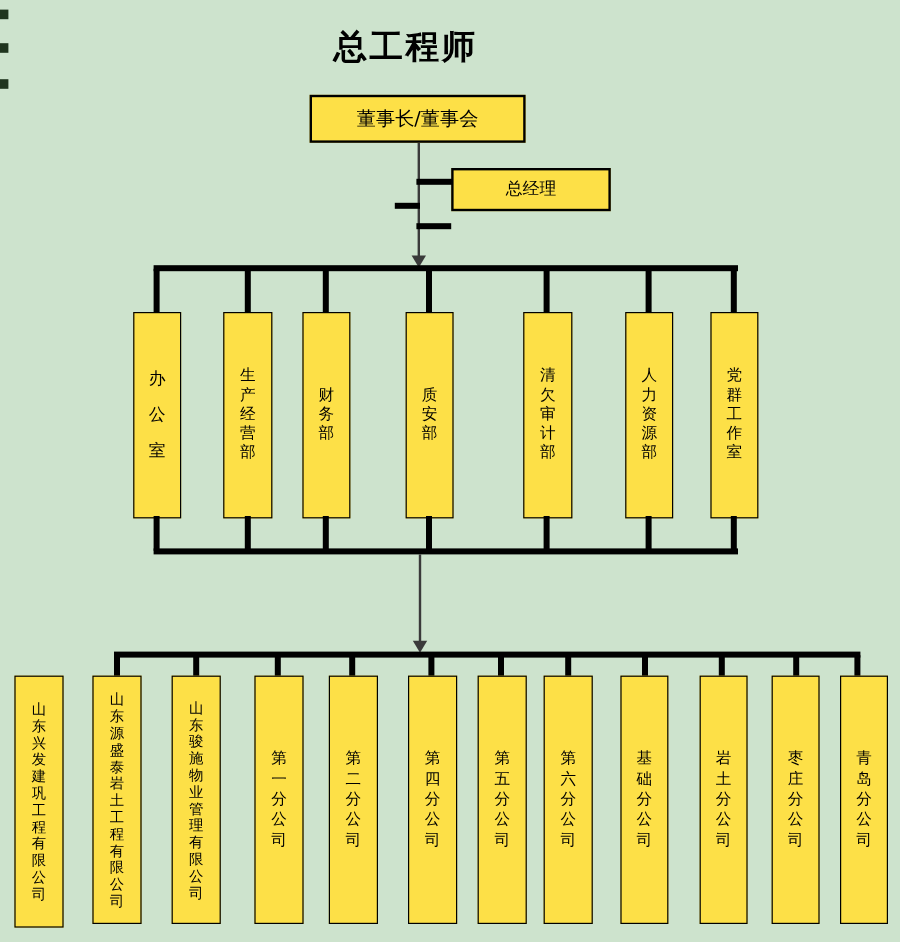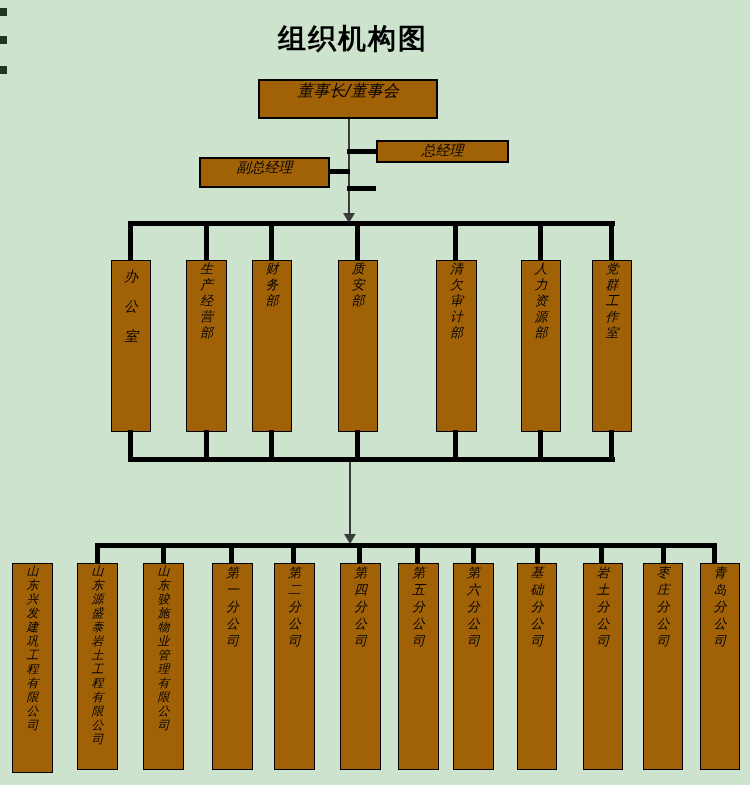--- a/index.html
+++ b/index.html
@@ -14,27 +14,27 @@
   .a1{top:8px;} .a2{top:36px;} .a3{top:66px;}
 
   .title {
     position:absolute; left:278px; top:20px;
     font-size:28px; font-weight:bold; letter-spacing:2px;
     font-family:"DejaVu Serif","Liberation Serif",serif;
     white-space:nowrap;
   }
 
   .box {
-    position:absolute; background:#a16207; border:1px solid #000;
-    display:flex; justify-content:center;font-style:italic;
+    position:absolute; background:#fde047; border:1px solid #000;
+    display:flex; align-items:center; justify-content:center;
   }
   .chairman { left:258px; top:79px; width:180px; height:40px; border-width:2px; font-size:16px; }
   .exec { border-width:2px; font-size:14px; }
   .vice { left:199px; top:157px; width:131px; height:31px; }
-  .gm   { left:376px; top:140px; width:133px; height:23px; }
+  .gm   { left:376px; top:140px; width:133px; height:36px; }
   .ce   { left:375px; top:177px; width:133px; height:30px; }
 
   .thick { position:absolute; background:#000; }
   .bar-vice { left:329px; top:169px; width:21px; height:5px; }
   .bar-gm   { left:347px; top:149px; width:30px; height:5px; }
   .bar-ce   { left:347px; top:186px; width:29px; height:5px; }
   .line1 { left:128px; top:221px; width:487px; height:5px; }
   .line3 { left:128px; top:457px; width:487px; height:5px; }
   .line2 { left:95px;  top:543px; width:622px; height:5px; }
 
@@ -66,32 +66,29 @@
 </style>
 </head>
 <body>
 
 <div class="canvas" style="background: rgb(205, 227, 205);">
 
   <div class="edge-artifact a1"></div>
   <div class="edge-artifact a2"></div>
   <div class="edge-artifact a3"></div>
 
-  <div class="title">组织机构图</div>
+  <div class="title">总工程师</div>
 
   <div class="box chairman">
     <span>董事长/董事会</span>
   </div>
 
   <div class="thinline tl-top"></div>
   <div class="arrowhead ah-top"></div>
 
-  <div class="box exec vice">
-    <span>副总经理</span>
-  </div>
   <div class="box exec gm">
     <span>总经理</span>
   </div>
 
   <div class="thick bar-vice"></div>
   <div class="thick bar-gm"></div>
   <div class="thick bar-ce"></div>
 
   <div class="thick line1"></div>
 

